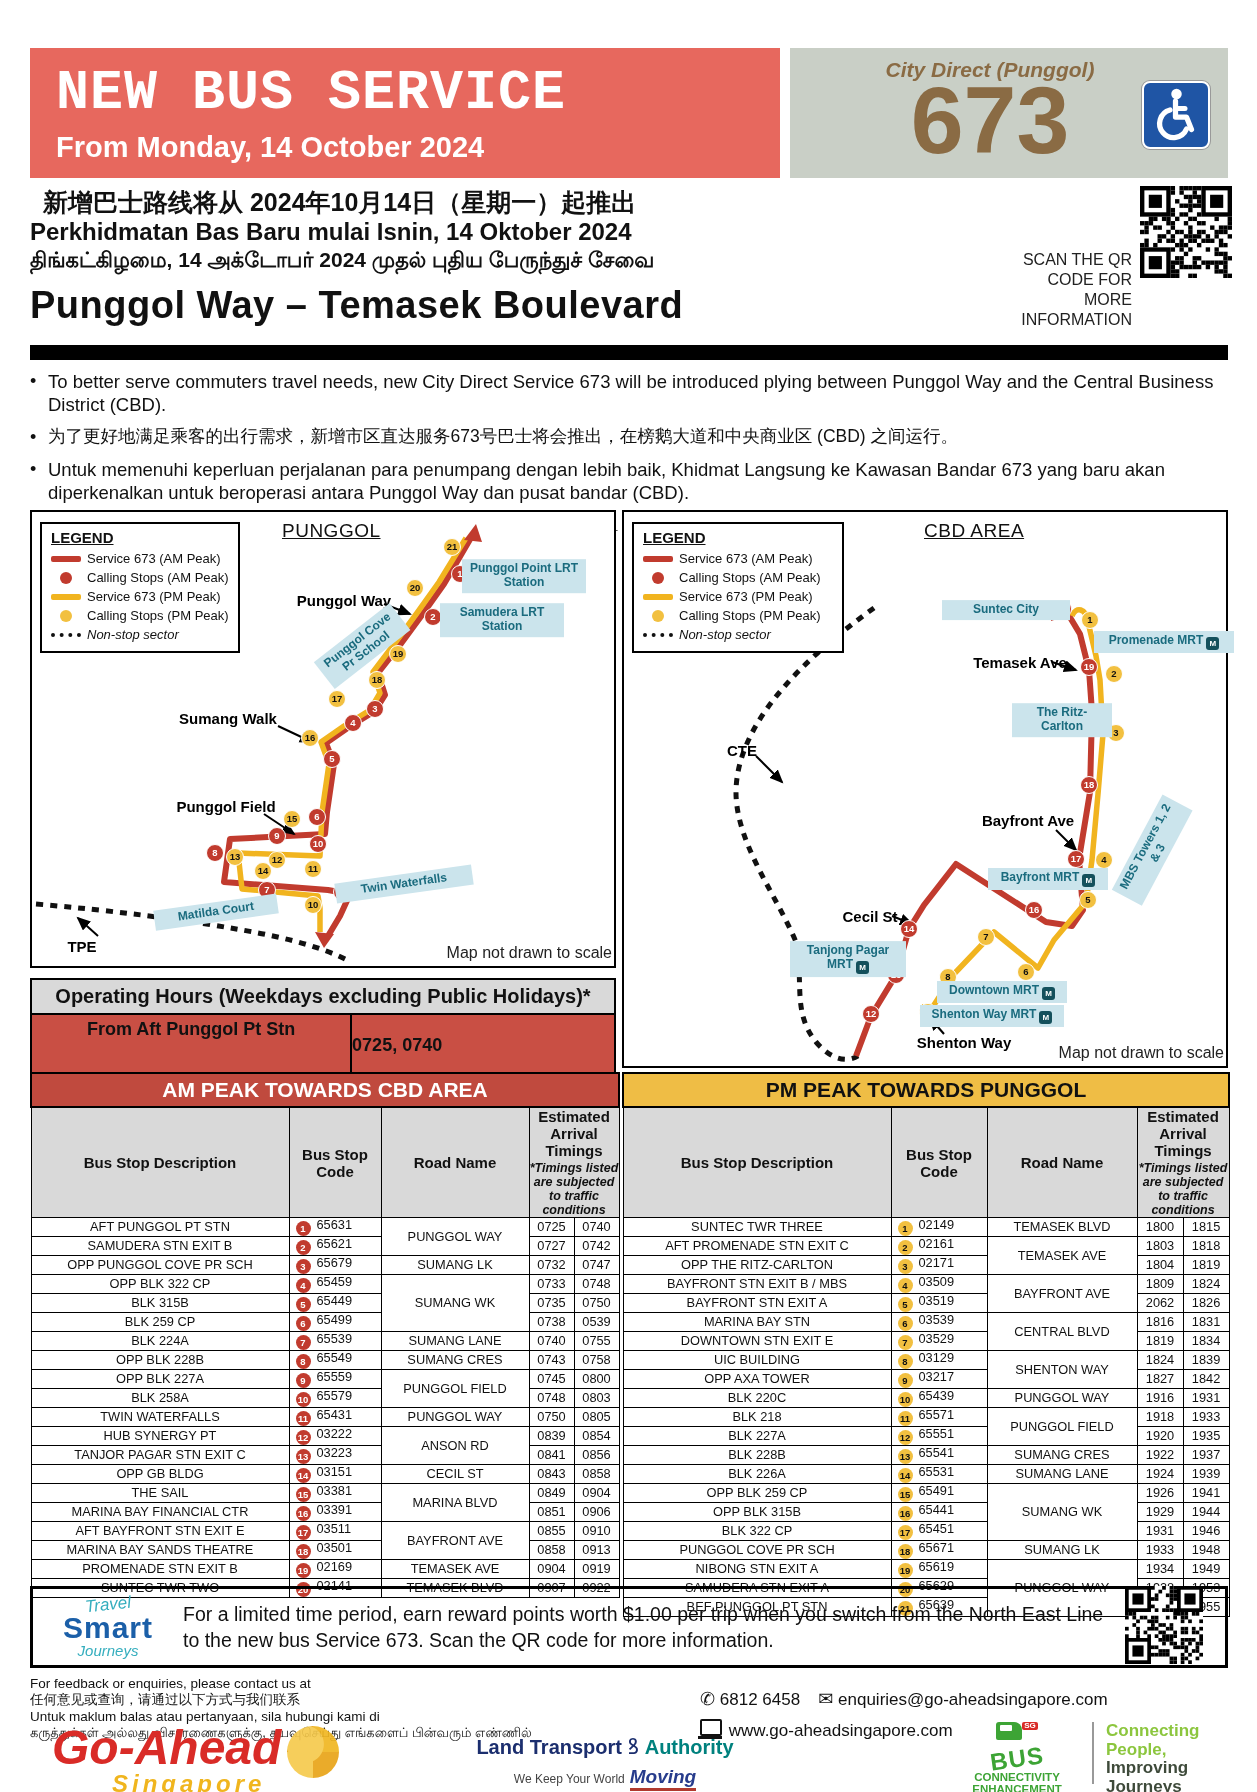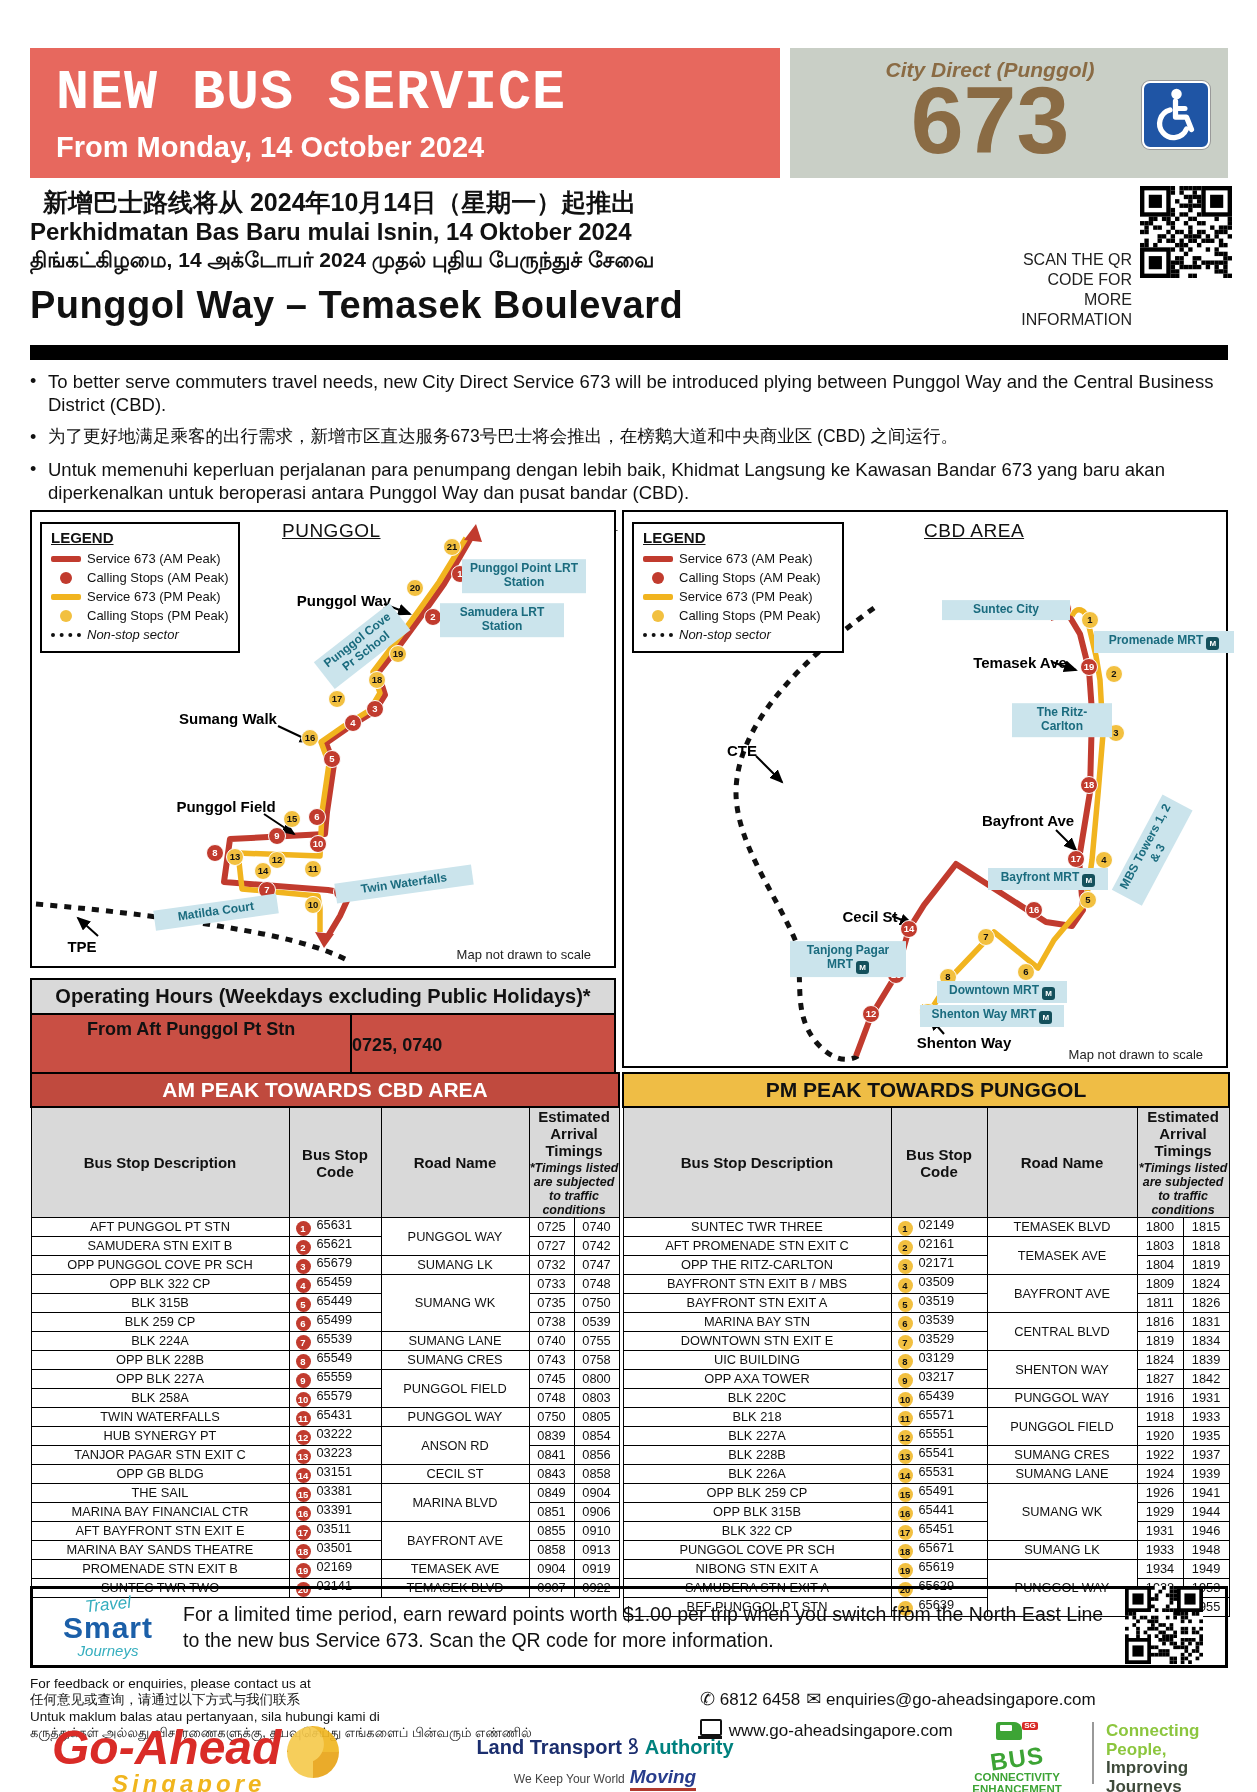--- a/index.html
+++ b/index.html
@@ -30,21 +30,21 @@
   .bullet .dot{width:18px;font-size:18px;line-height:22px;flex:0 0 18px;}
   .bullet .bt{font-size:18.5px;line-height:1.25;}
   .bullet .zh{font-size:17.5px;}
   .bullet .ta{font-size:17px;}
 
   
   .mapbox{border:2px solid #000;background:#fff;box-sizing:border-box;position:absolute;}
   .map-punggol{left:30px;top:510px;width:586px;height:458px;}
   .map-cbd{left:622px;top:510px;width:606px;height:558px;}
   .map-title{position:absolute;font-size:19px;font-weight:normal;text-decoration:underline;letter-spacing:.5px;}
-  .map-note{position:absolute;right:23px;bottom:4px;font-size:13px;color:#222;}
+  .map-note{position:absolute;right:2px;bottom:4px;font-size:16px;color:#222;}
   .legend{position:absolute;left:8px;top:10px;border:2px solid #000;background:#fff;padding:5px 9px 7px 9px;width:178px;}
   .legend .lg-title{font-size:15px;font-weight:bold;text-decoration:underline;margin-bottom:3px;}
   .lg-row{display:flex;align-items:center;height:19px;}
   .lg-sw{width:30px;flex:0 0 30px;display:flex;justify-content:center;}
   .lg-line-r{width:30px;height:6px;background:#C13B2E;border-radius:2px;}
   .lg-line-y{width:30px;height:6px;background:#F1B41F;border-radius:2px;}
   .lg-dot-r{width:12px;height:12px;border-radius:50%;background:#C13B2E;}
   .lg-dot-y{width:12px;height:12px;border-radius:50%;background:#F2C040;}
   .lg-dash{width:30px;border-top:4px dotted #111;}
   .lg-lab{font-size:13px;margin-left:6px;white-space:nowrap;}
@@ -88,21 +88,21 @@
   .tsj .t1{color:#35AEBE;font-size:17px;font-style:italic;transform:rotate(-6deg);}
   .tsj .t2{color:#1B5FA8;font-size:30px;font-weight:bold;letter-spacing:1px;}
   .tsj .t3{color:#35AEBE;font-size:15px;font-style:italic;}
   .reward-text{flex:1;font-size:19.5px;line-height:1.35;padding-right:14px;}
   .reward .qrwrap{width:92px;flex:0 0 92px;margin-right:8px;}
 
   
   .fb{left:30px;top:1676px;width:640px;font-size:13.5px;line-height:1.22;}
   .fb .s{font-size:13px;}
   .contacts{left:700px;top:1688px;width:528px;font-size:17px;}
-  .contacts .row{margin-bottom:9px;display:flex;align-items:center;gap:6px;}
+  .contacts .row{margin-bottom:9px;display:flex;align-items:center;gap:18px;}
   .cic{font-size:18px;}
   .scr{display:inline-block;width:18px;height:13px;border:2px solid #111;border-radius:2px;position:relative;margin-right:2px;}
   .scr:after{content:"";position:absolute;left:-4px;bottom:-5px;width:24px;height:3px;background:#111;}
 
   
   .lg-goahead{left:52px;top:1724px;}
   .ga1{font-size:48px;font-weight:bold;font-style:italic;color:#D92B27;line-height:1;}
   .ga2{font-size:24px;font-weight:bold;font-style:italic;color:#F0B51E;letter-spacing:4px;margin-left:60px;line-height:1;}
   .ga-lion{position:absolute;right:-58px;top:2px;width:52px;height:52px;border-radius:50%;background:
      radial-gradient(circle at 35% 35%, #F6C94A 0 38%, transparent 40%),
@@ -773,21 +773,21 @@
       <tr>
         <td class="desc">BAYFRONT STN EXIT B / MBS</td>
         <td class="code"><span class="badge y">4</span><span>03509</span></td>
         <td class="road" rowspan="2">BAYFRONT AVE</td>
         <td class="t">1809</td>
         <td class="t">1824</td>
       </tr>
       <tr>
         <td class="desc">BAYFRONT STN EXIT A</td>
         <td class="code"><span class="badge y">5</span><span>03519</span></td>
-        <td class="t">1811</td>
+        <td class="t">2062</td>
         <td class="t">1826</td>
       </tr>
       <tr>
         <td class="desc">MARINA BAY STN</td>
         <td class="code"><span class="badge y">6</span><span>03539</span></td>
         <td class="road" rowspan="2">CENTRAL BLVD</td>
         <td class="t">1816</td>
         <td class="t">1831</td>
       </tr>
       <tr>

